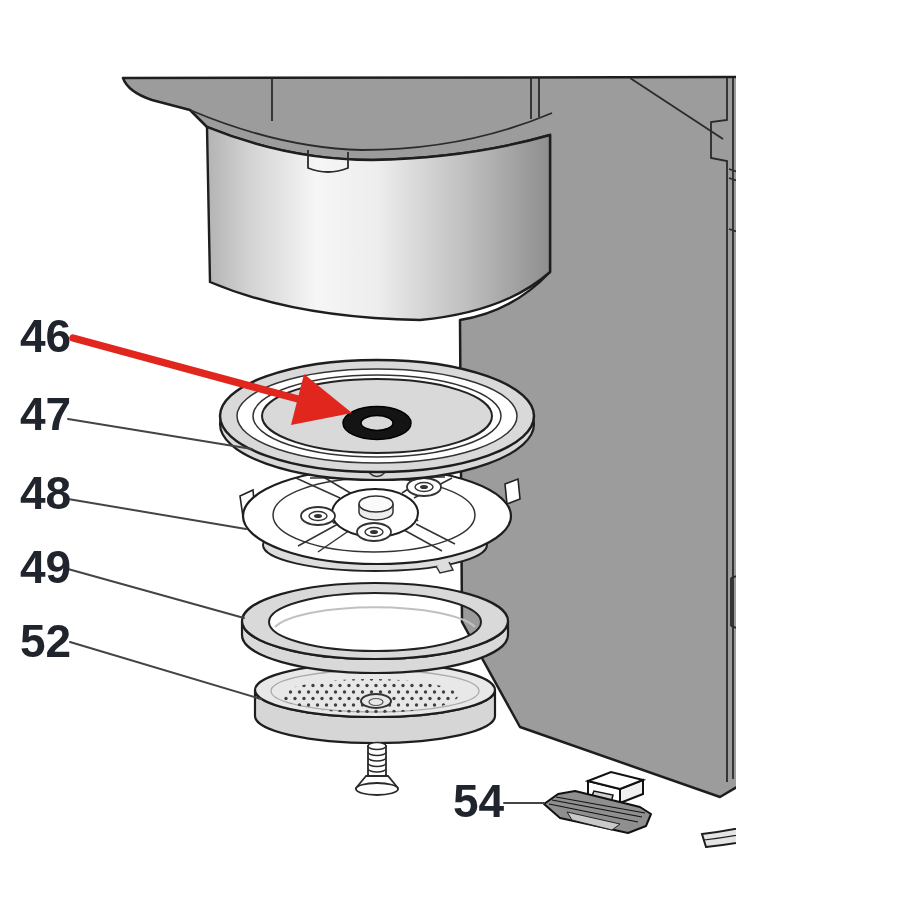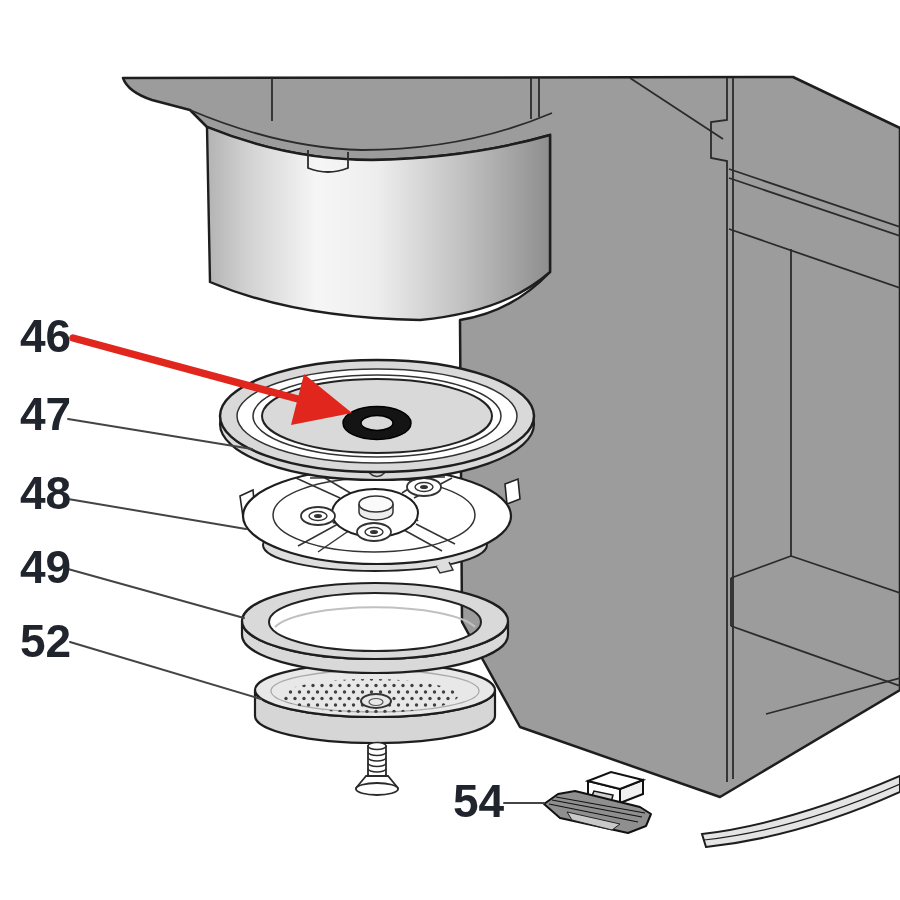--- a/index.html
+++ b/index.html
@@ -1,17 +1,17 @@
 <!DOCTYPE html>
 <html><head>
 <meta charset="utf-8">
 <style>
   html,body{margin:0;padding:0;background:#ffffff;}
   .stage{
-    position:relative;width:900px;height:900px;background:#ffffff;overflow:hidden;
+    position:relative;width:736px;height:900px;background:#ffffff;overflow:hidden;
     font-family:"Liberation Sans", sans-serif;
   }
   .stage svg{position:absolute;left:0;top:0;}
   text.callout{
     font-family:"Liberation Sans", sans-serif;
     font-size:46px;font-weight:600;fill:#20242c;
   }
 </style>
 </head>
 <body>

